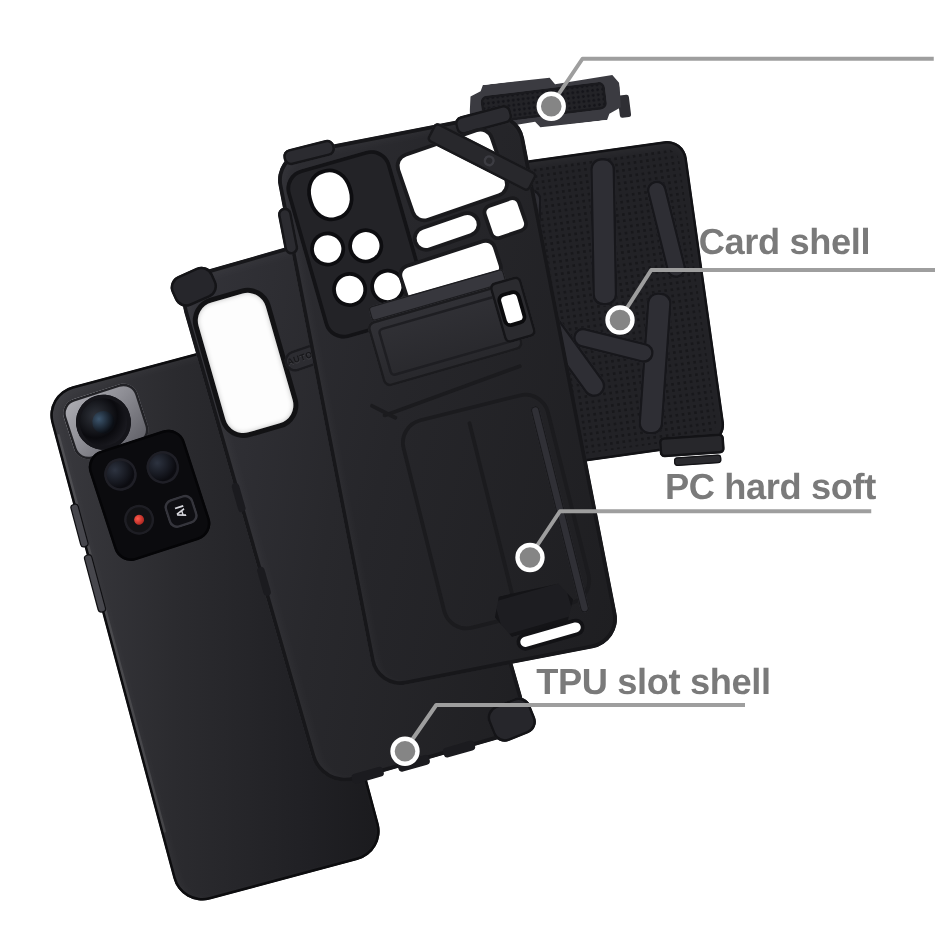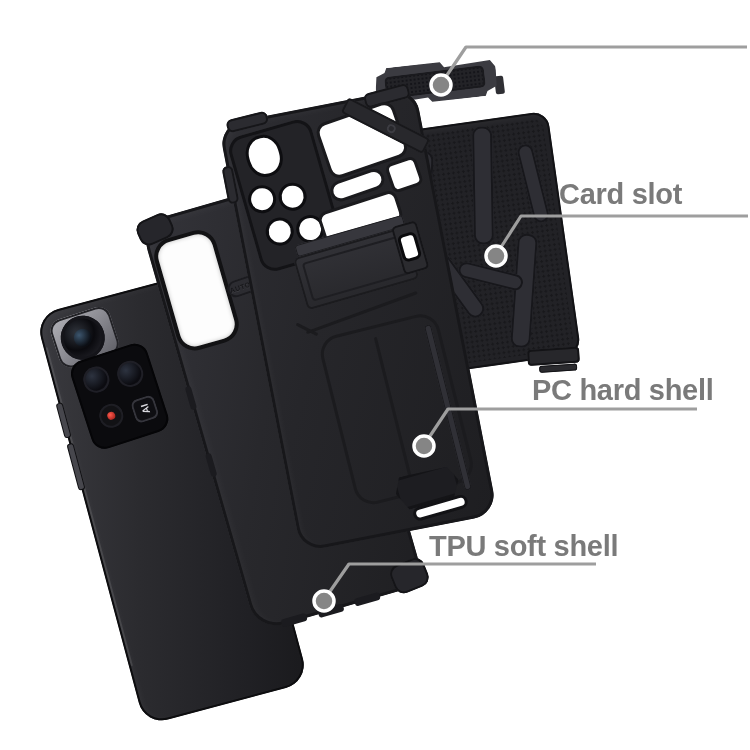--- a/index.html
+++ b/index.html
@@ -217,17 +217,17 @@
       <polyline points="596,564 349,564 324,600"></polyline>
     </g>
     <g fill="#858585" stroke="#ffffff" stroke-width="3.5">
       <circle cx="441" cy="85" r="10"></circle>
       <circle cx="496" cy="256" r="10"></circle>
       <circle cx="424" cy="446" r="10"></circle>
       <circle cx="324" cy="601" r="10"></circle>
     </g>
   </svg>
 
-  <div id="lbl-cardslot" class="callout-label">Card slot</div>
-  <div id="lbl-pcshell" class="callout-label">PC hard shell</div>
-  <div id="lbl-tpushell" class="callout-label">TPU soft shell</div>
+  <div id="lbl-cardslot" class="callout-label">Card shell</div>
+  <div id="lbl-pcshell" class="callout-label">PC hard soft</div>
+  <div id="lbl-tpushell" class="callout-label">TPU slot shell</div>
 
 </div>
 
 </body></html>

